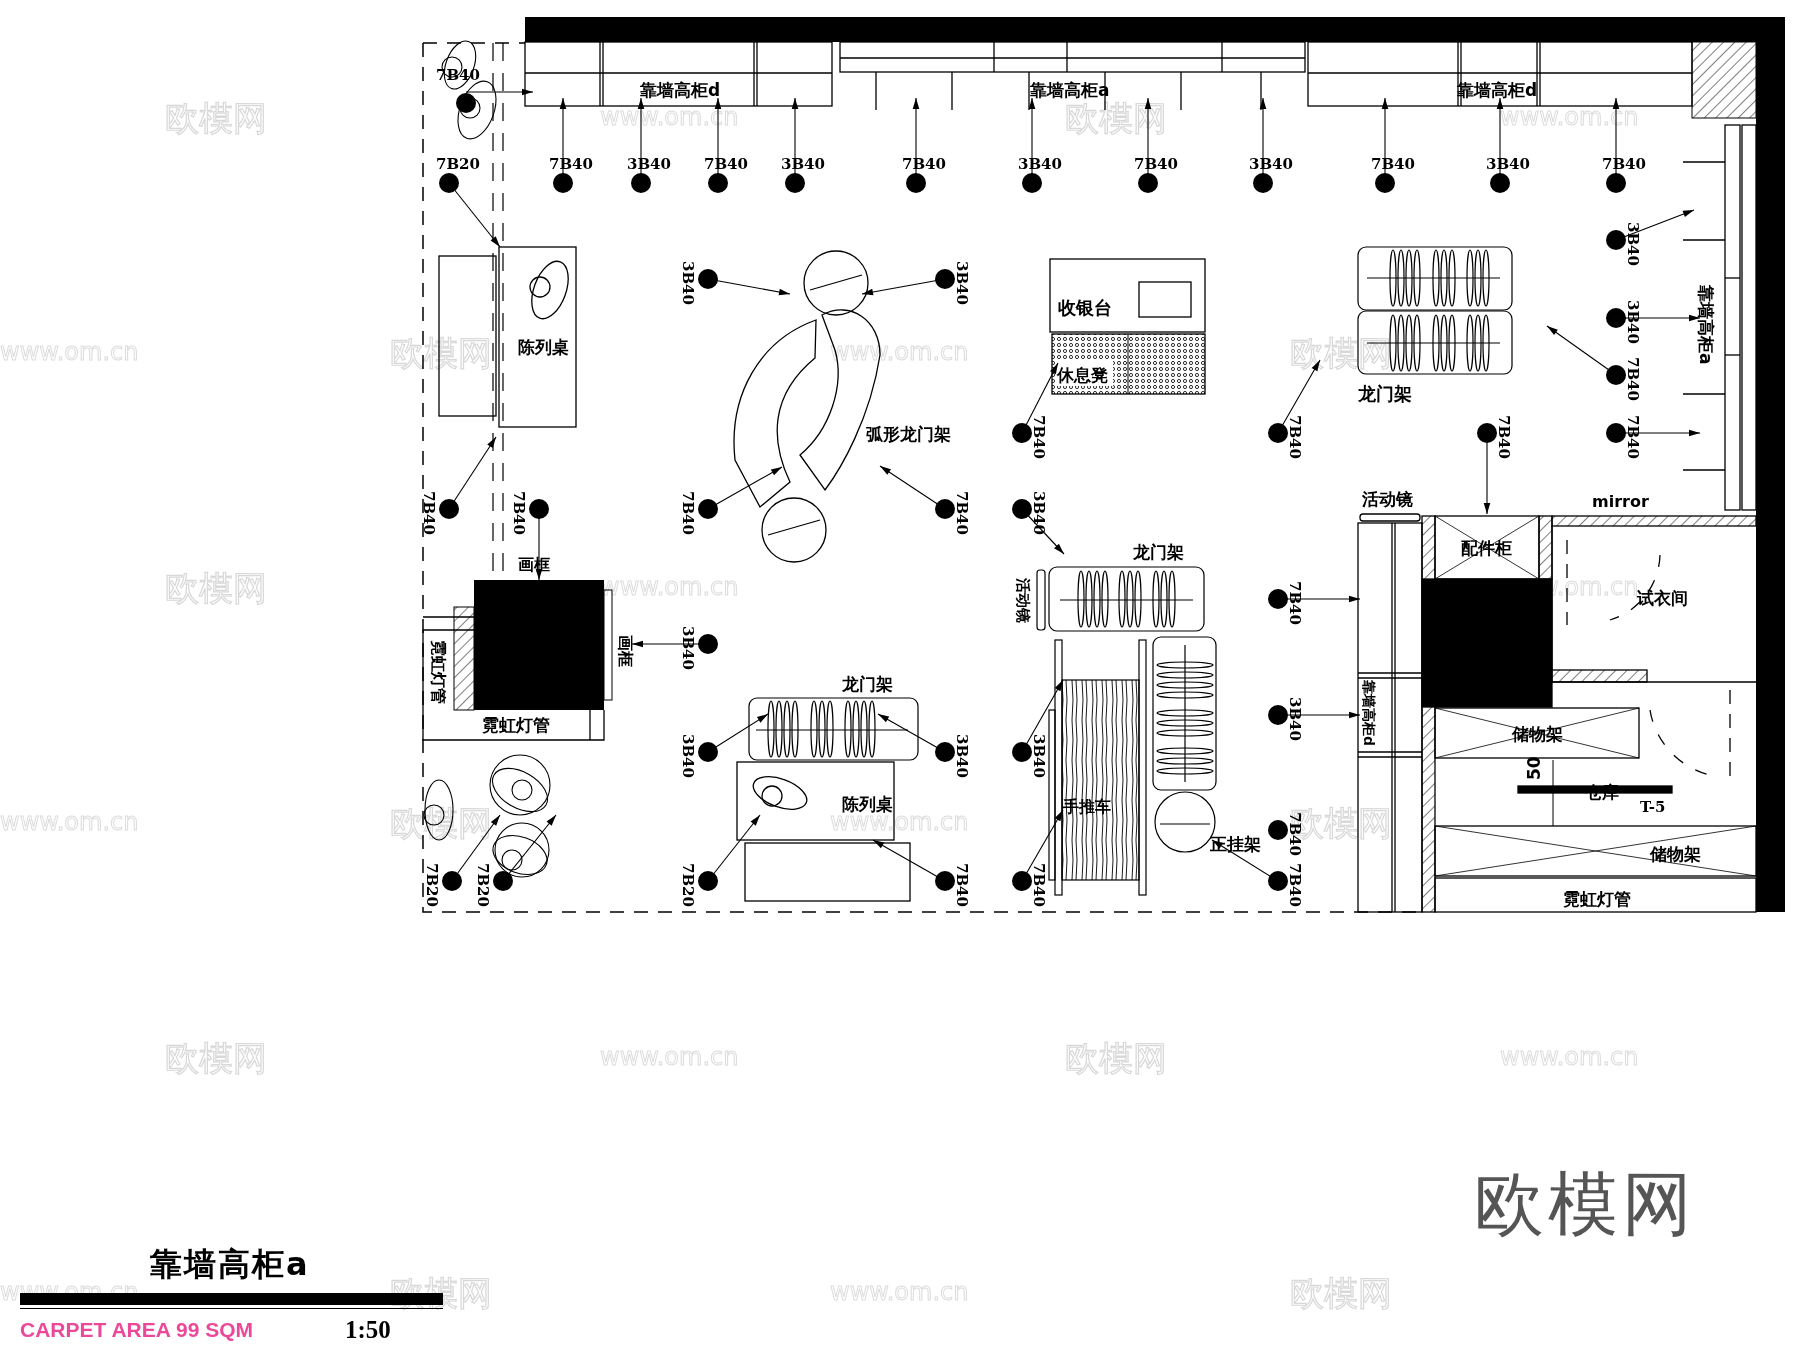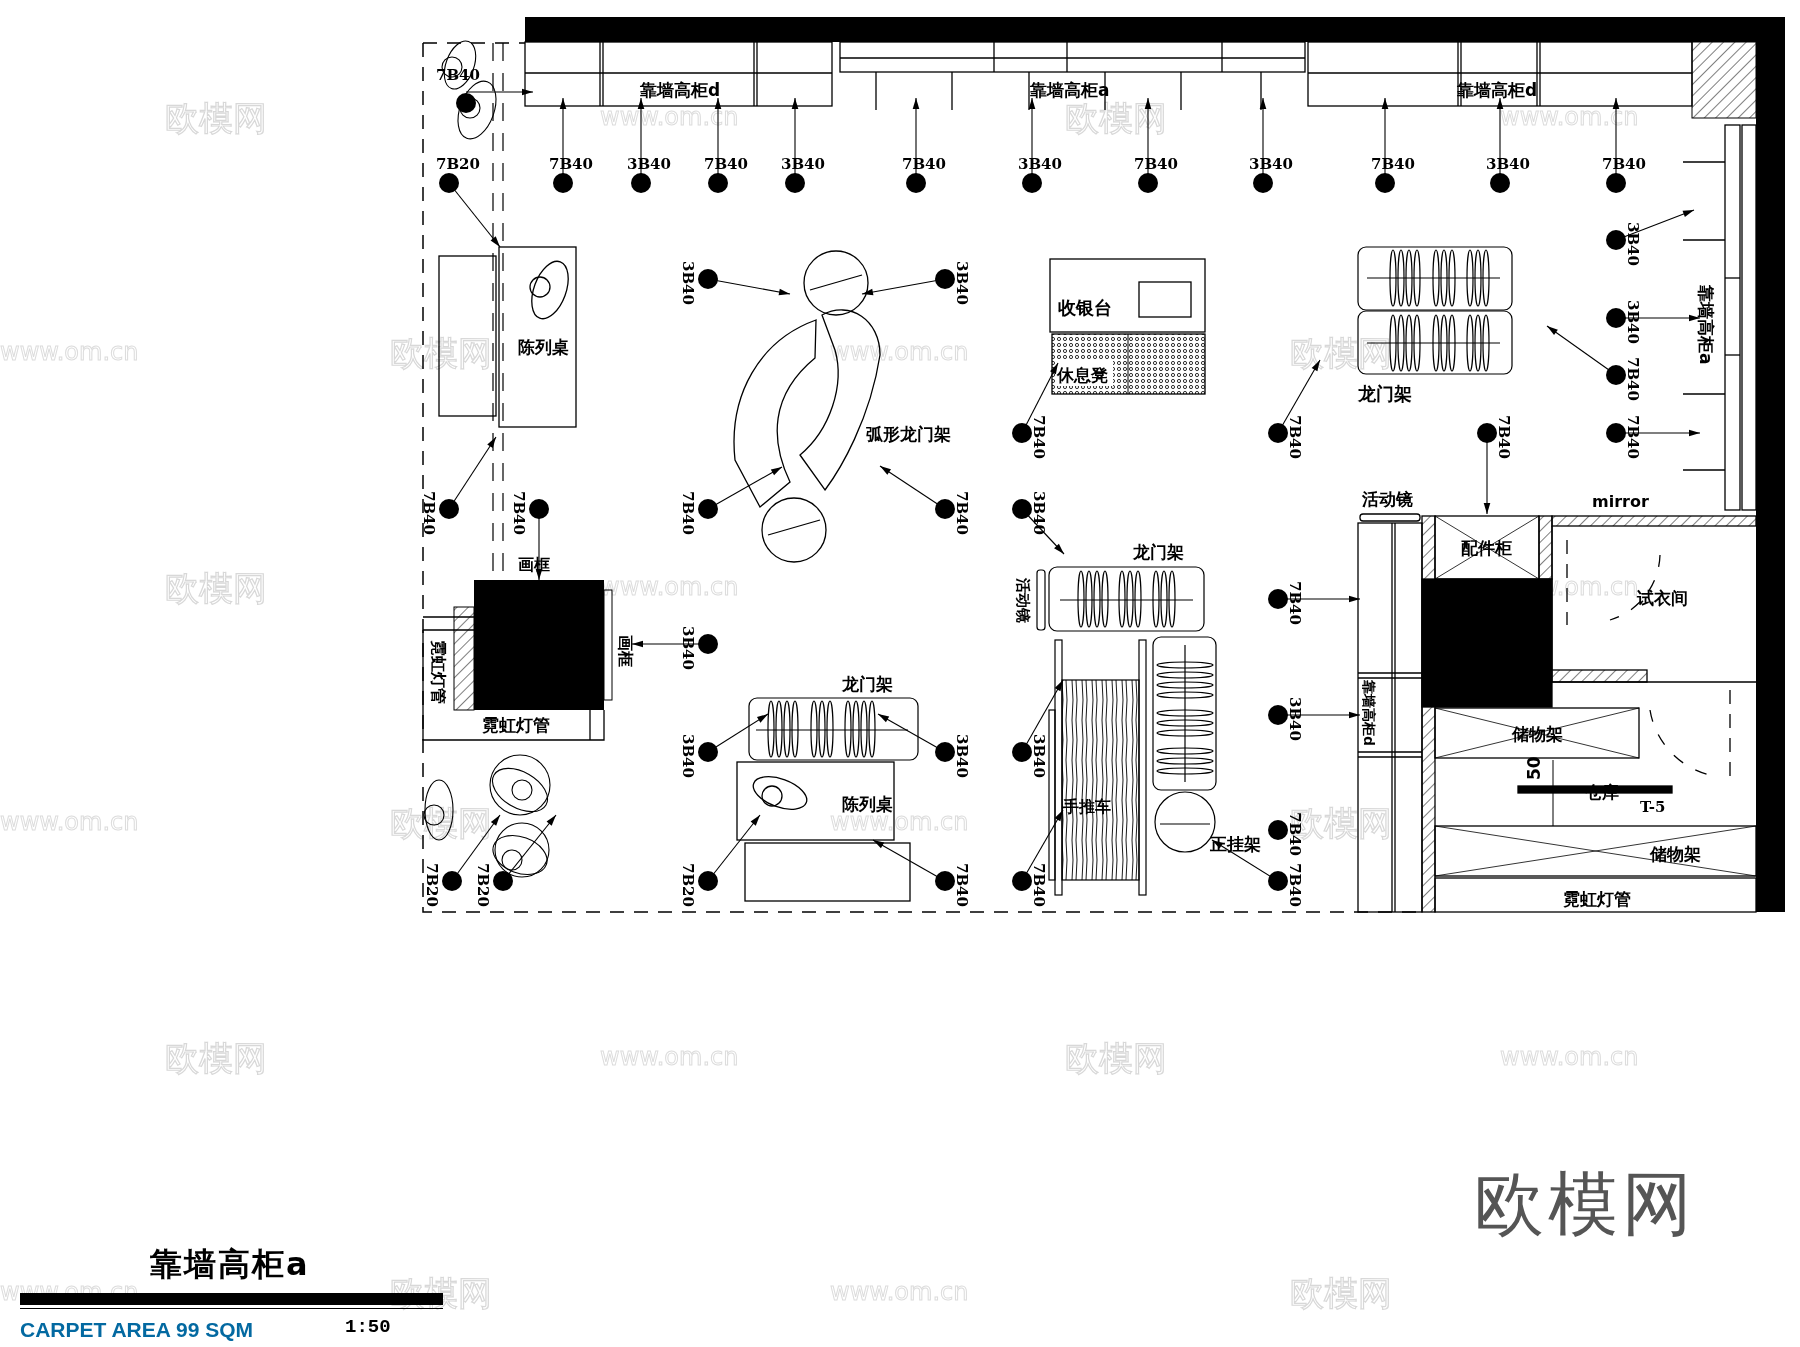--- a/index.html
+++ b/index.html
@@ -5,22 +5,22 @@
   html,body{margin:0;padding:0;background:#ffffff;}
   body{width:1800px;height:1347px;position:relative;overflow:hidden;font-family:"DejaVu Sans",sans-serif;}
   #plan{position:absolute;left:0;top:0;width:1800px;height:1347px;}
   .lbl{font-family:"DejaVu Sans",sans-serif;font-weight:bold;fill:#000;}
   .lt{font-family:"DejaVu Serif",serif;font-weight:bold;fill:#000;font-size:15px;}
   .wm{font-family:"DejaVu Sans",sans-serif;fill:none;stroke:#d8d8d8;stroke-width:1.2;font-size:34px;}
   .wmurl{font-family:"DejaVu Sans",sans-serif;fill:none;stroke:#dcdcdc;stroke-width:1;font-size:24px;}
   .title{position:absolute;left:150px;top:1243px;font-size:32px;font-weight:bold;color:#000;letter-spacing:2px;}
   .title-bar{position:absolute;left:20px;top:1293px;width:423px;height:12px;background:#000;}
   .title-bar2{position:absolute;left:20px;top:1308px;width:423px;height:1px;background:#000;}
-  .area{position:absolute;left:20px;top:1318px;font-size:21px;font-weight:bold;font-family:"Liberation Sans",sans-serif;color:#0369a1;}
-  .scale{position:absolute;left:345px;top:1316px;font-size:19px;font-weight:bold;font-family:Liberation Mono, monospace;color:#000;}
+  .area{position:absolute;left:20px;top:1318px;font-size:21px;font-weight:bold;font-family:"Liberation Sans",sans-serif;color:#ec4899;}
+  .scale{position:absolute;left:345px;top:1316px;font-size:25px;font-weight:bold;font-family:Liberation Serif, serif;color:#000;}
   .brand{position:absolute;left:1474px;top:1158px;font-size:70px;color:#555;letter-spacing:4px;}
 </style>
 </head>
 <body>
 
 <svg id="plan" viewBox="0 0 1800 1347" xmlns="http://www.w3.org/2000/svg">
   <defs>
     <pattern id="hatch" width="8" height="8" patternUnits="userSpaceOnUse" patternTransform="rotate(45)">
       <line x1="0" y1="0" x2="0" y2="8" stroke="#000" stroke-width="1"></line>
     </pattern>

